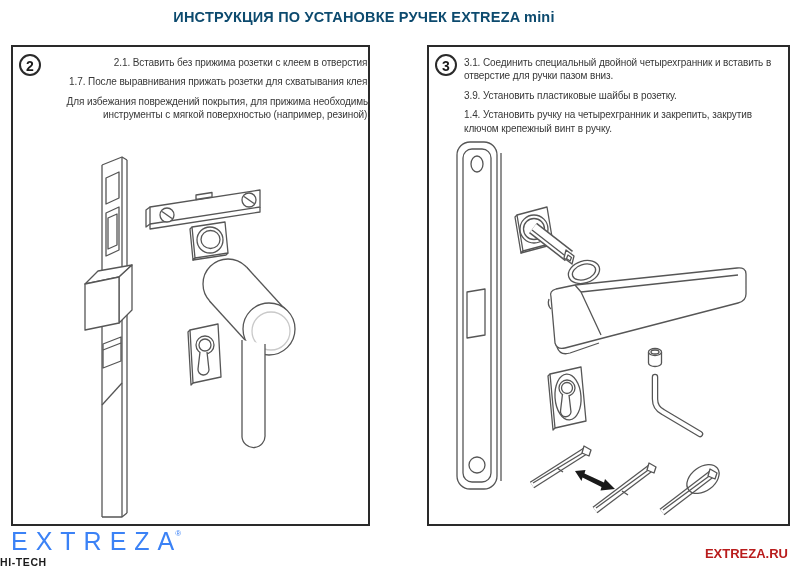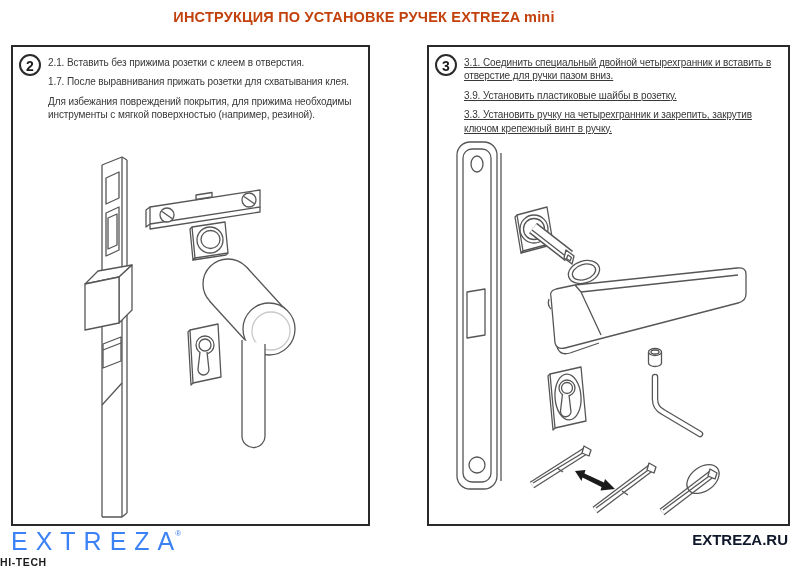--- a/index.html
+++ b/index.html
@@ -2,39 +2,39 @@
 <html><head>
 <meta charset="utf-8">
 <style>
   html,body{margin:0;padding:0;}
   body{
     width:800px;height:572px;background:#ffffff;position:relative;
     font-family:"Liberation Sans", sans-serif;overflow:hidden;
   }
   .title{
     position:absolute;left:0;top:9px;width:728px;text-align:center;
-    font-size:14.5px;font-weight:bold;color:#c2410c;letter-spacing:.2px;
+    font-size:14.5px;font-weight:bold;color:#0c4a6e;letter-spacing:.2px;
   }
   .panel{
     position:absolute;top:45px;height:481px;border:2px solid #2a2a2a;
     box-sizing:border-box;background:#fff;
   }
   .panel.left{left:11px;width:359px;}
   .panel.right{left:427px;width:363px;}
   .badge{
     position:absolute;left:6px;top:7px;width:22px;height:22px;border:2px solid #2a2a2a;
     border-radius:50%;font-size:14px;font-weight:bold;color:#1a1a1a;
     text-align:center;line-height:21px;box-sizing:border-box;background:#fff;
   }
   .steps{
     position:absolute;left:35px;top:9px;font-size:10px;line-height:1.34;
     color:#383838;letter-spacing:-0.1px;
   }
-  .panel.left .steps{width:322px;}
-  .panel.right .steps{width:312px;text-decoration:underline;}
+  .panel.left .steps{width:322px;text-align:right;}
+  .panel.right .steps{width:312px;}
   .step{margin:0 0 6px 0;}
   .note{margin:1px 0 0 0;}
   .art{position:absolute;left:0;top:0;}
   
   svg path,svg circle,svg ellipse,svg rect,svg line,svg polygon{
     stroke:#565656;stroke-width:1.3;fill:none;stroke-linejoin:round;
   }
   .wf{fill:#fff;}
   .wo{fill:#fff;stroke:none;}
   .lite{stroke:#c9c9c9;}
@@ -48,21 +48,21 @@
   .brand{
     position:absolute;left:11px;top:527px;font-size:25px;color:#3b82f6;
     font-weight:normal;letter-spacing:8px;
   }
   .brand .reg{font-size:8px;vertical-align:14px;letter-spacing:0;margin-left:-7px;}
   .brand-sub{
     position:absolute;left:0;top:556px;font-size:10.5px;font-weight:bold;
     color:#1a1a1a;letter-spacing:.6px;
   }
   .site{
-    position:absolute;right:12px;top:531px;font-size:15px;font-weight:bold;color:#0f172a;
+    position:absolute;right:12px;top:546px;font-size:13px;font-weight:bold;color:#b91c1c;
   }
 </style>
 </head>
 <body>
 
 <div class="title">ИНСТРУКЦИЯ ПО УСТАНОВКЕ РУЧЕК EXTREZA mini</div>
 
 <div class="panel left">
   <svg class="art" width="355" height="477" viewBox="0 0 355 477" xmlns="http://www.w3.org/2000/svg">
 
@@ -204,19 +204,19 @@
       <path class="rodi" d="M233,465 L284,426"></path>
       <path d="M234,463 L283,427"></path>
       <path class="wf" d="M281,422 L288,426 L286,432 L279,429 Z"></path>
       <ellipse cx="274" cy="432" rx="18" ry="12" transform="rotate(-37 274 432)"></ellipse>
     </g>
   </svg>
   <div class="badge">3</div>
   <div class="steps">
     <p class="step">3.1. Соединить специальный двойной четырехгранник и вставить в отверстие для ручки пазом вниз.</p>
     <p class="step">3.9. Установить пластиковые шайбы в розетку.</p>
-    <p class="step">3.3. Установить ручку на четырехгранник и закрепить, закрутив ключом крепежный винт в ручку.</p>
+    <p class="step">1.4. Установить ручку на четырехгранник и закрепить, закрутив ключом крепежный винт в ручку.</p>
   </div>
 </div>
 
 <div class="brand"><span>EXTREZA</span><span class="reg">®</span></div>
 <div class="brand-sub">HI-TECH</div>
 <div class="site">EXTREZA.RU</div>
 
 </body></html>

